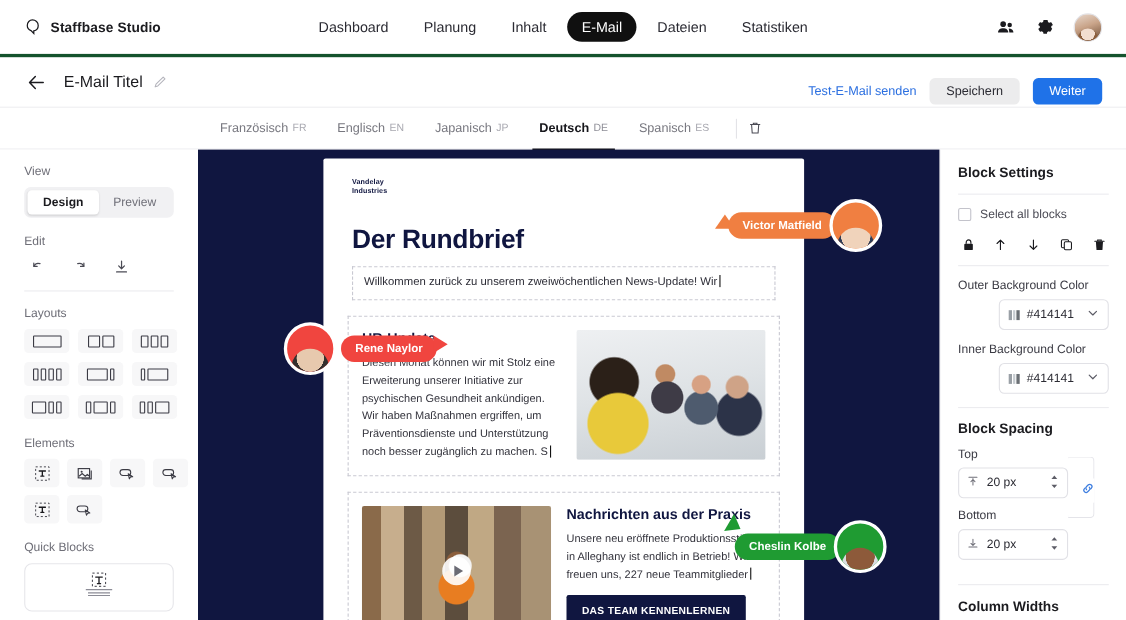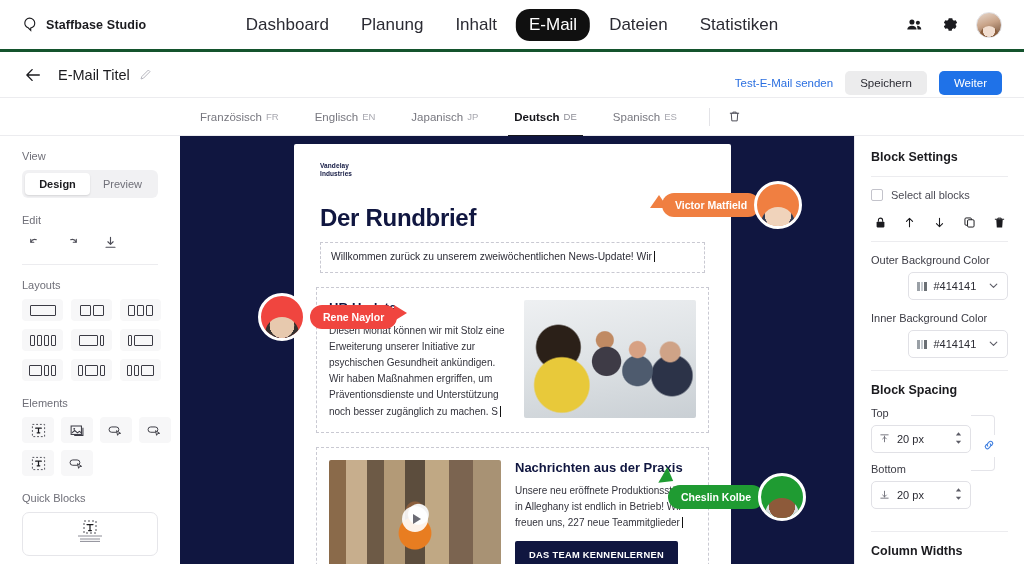--- a/index.html
+++ b/index.html
@@ -18,21 +18,21 @@
     padding: 0 22px; border-bottom: 3px solid #14532d; background:#fff;
     position: relative;
   }
   .brand { display: flex; align-items: center; gap: 9px; width: 300px; }
   .brand-mark { width: 15px; height: 15px; position: relative; }
   .brand-mark svg { display: block; }
   .brand-name { font-size: 12.5px; font-weight: 600; letter-spacing: .1px; color:#1b1b1f; }
 
   .mainmenu { display: flex; align-items: center; gap: 6px; position:absolute; left:50%; transform:translateX(-50%); }
   .mainmenu a {
-    font-size: 17px; color: #2b2b33; text-decoration: none;
+    font-size: 13px; color: #2b2b33; text-decoration: none;
     padding: 6px 13px; border-radius: 14px; white-space: nowrap;
   }
   .mainmenu a.active { background: #101010; color: #fff; font-weight: 400; }
 
   .topright { margin-left: auto; display: flex; align-items: center; gap: 16px; }
   .icon-btn { width: 20px; height: 20px; display: flex; align-items: center; justify-content: center; cursor: pointer; }
   .avatar-top {
     width: 26px; height: 26px; border-radius: 50%; overflow: hidden;
     background: linear-gradient(160deg,#e8d8cc 0%, #c9a489 45%, #6b4a33 100%);
     border: 1px solid #e2e2e6; position: relative;
@@ -55,21 +55,21 @@
   .link-btn { font-size: 11.5px; color:#2b6fe0; cursor:pointer; }
   .btn {
     font-size: 11.5px; padding: 6px 15px; border-radius: 5px; border: none;
     cursor:pointer; font-family:"Liberation Sans", sans-serif;
   }
   .btn-grey { background:#ececed; color:#2b2b33; }
   .btn-blue { background:#1f72e8; color:#fff; }
 
   
   .langbar {
-    height: 38px; display:flex; align-items:center; gap: 8px;
+    height: 38px; display:flex; align-items:center; gap: 0;
     padding-left: 186px; border-bottom: 1px solid #ececef; background:#fff;text-align:center;
   }
   .lang {
     font-size: 11.5px; color:#77777f; padding: 0 14px; height: 38px;
     display:flex; align-items:center; gap:4px; cursor:pointer; position:relative;
   }
   .lang .code { font-size: 9.5px; color:#a8a8b0; }
   .lang.active { color:#17171c; font-weight:700; }
   .lang.active .code { color:#8e8e97; font-weight:400;}
   .lang.active:after{

